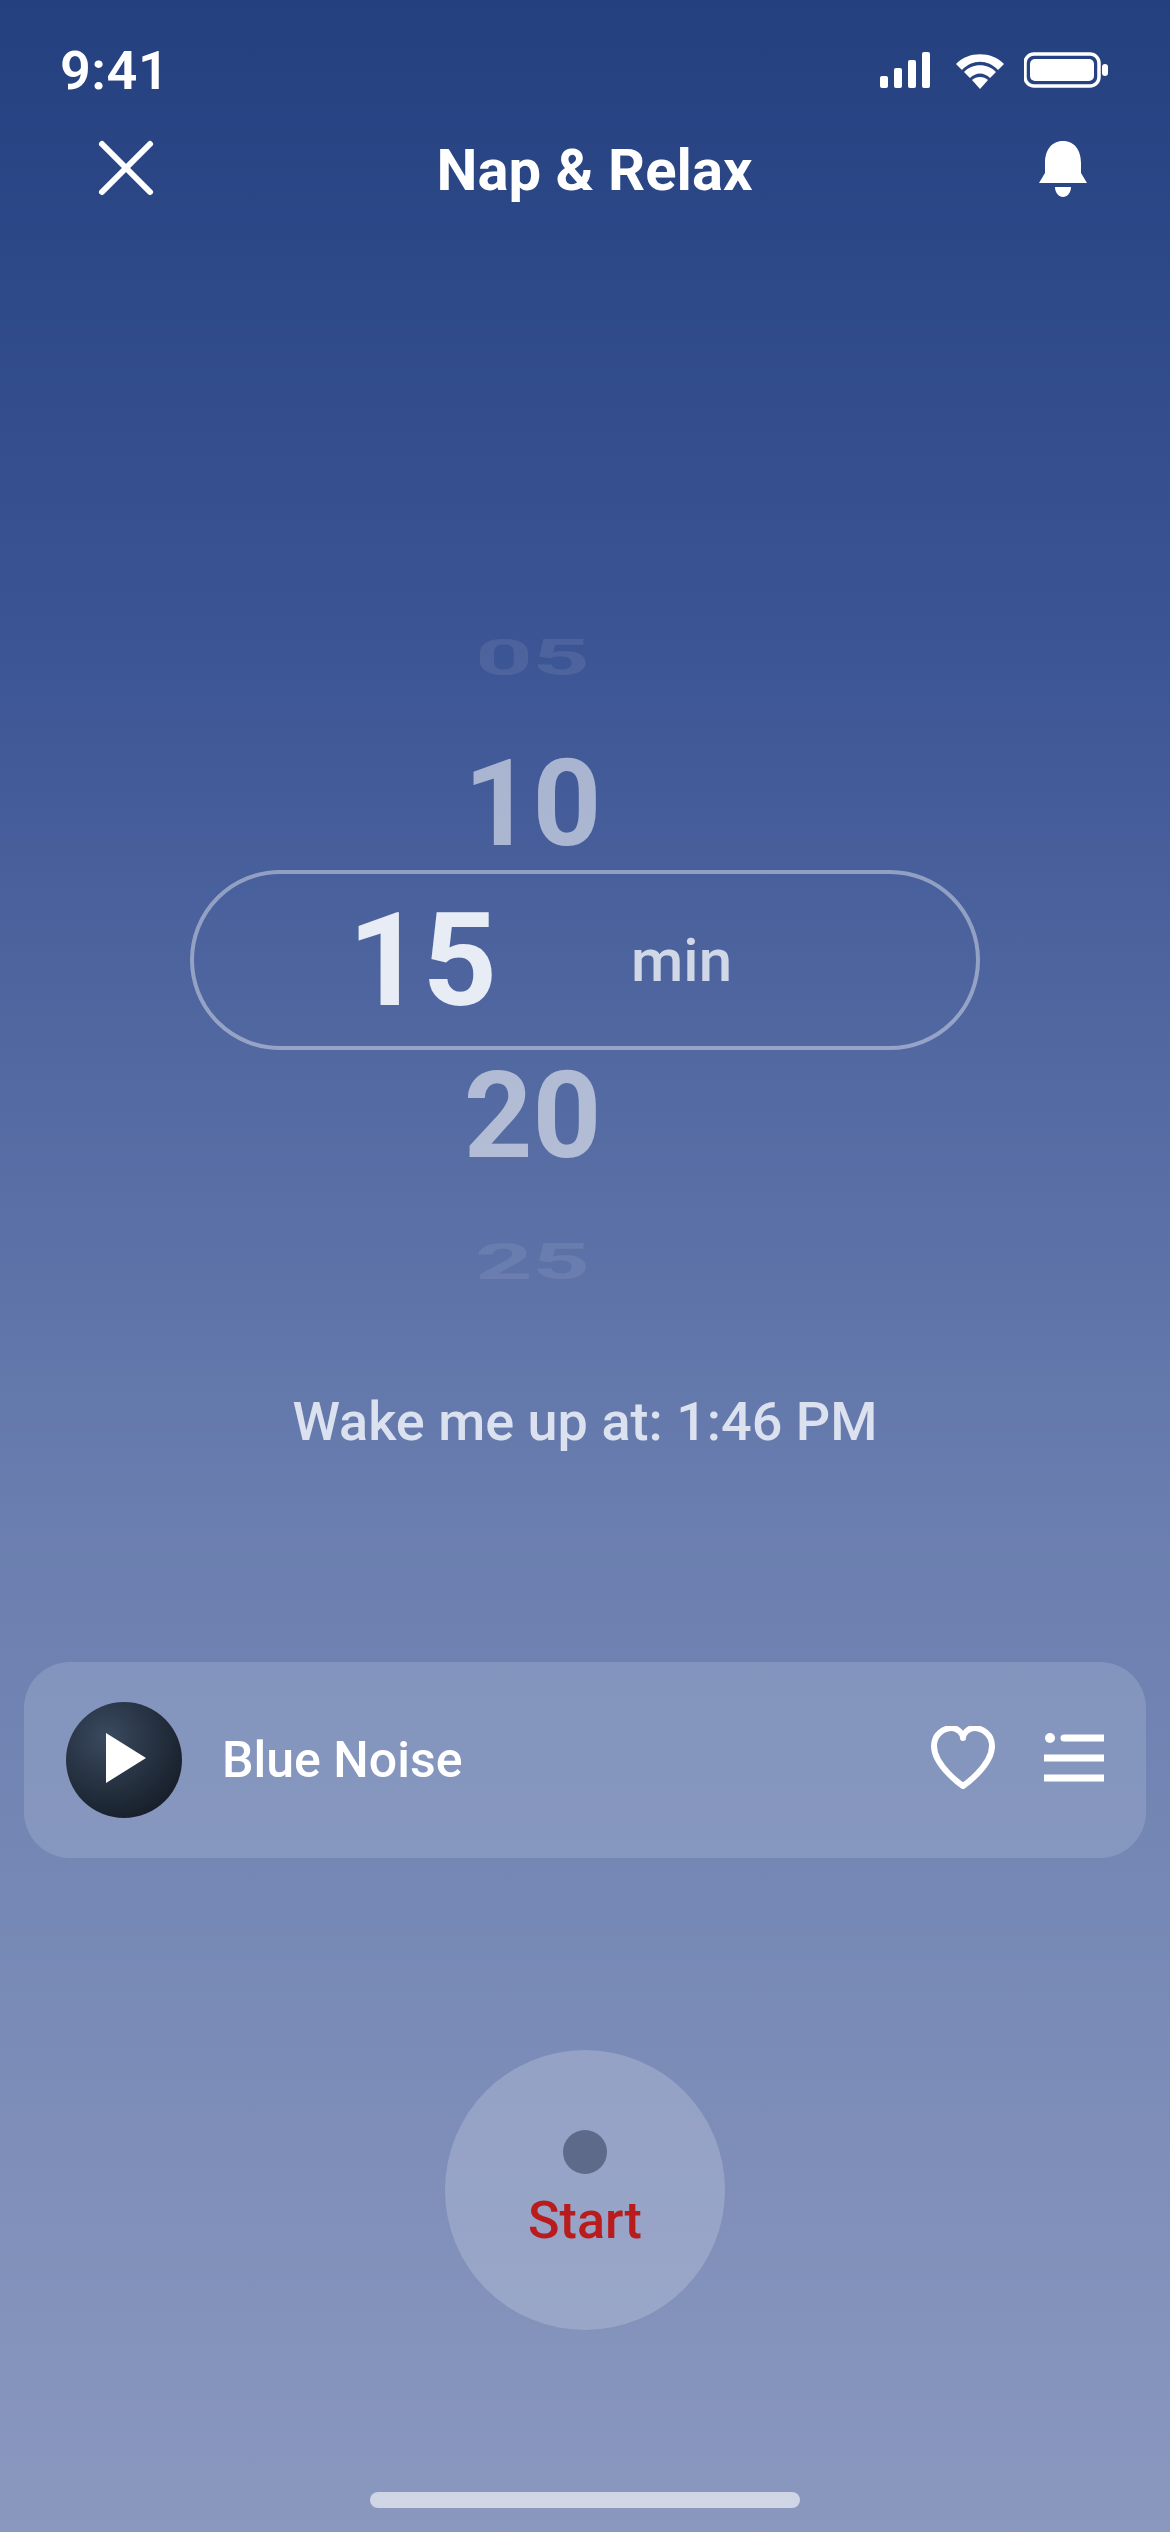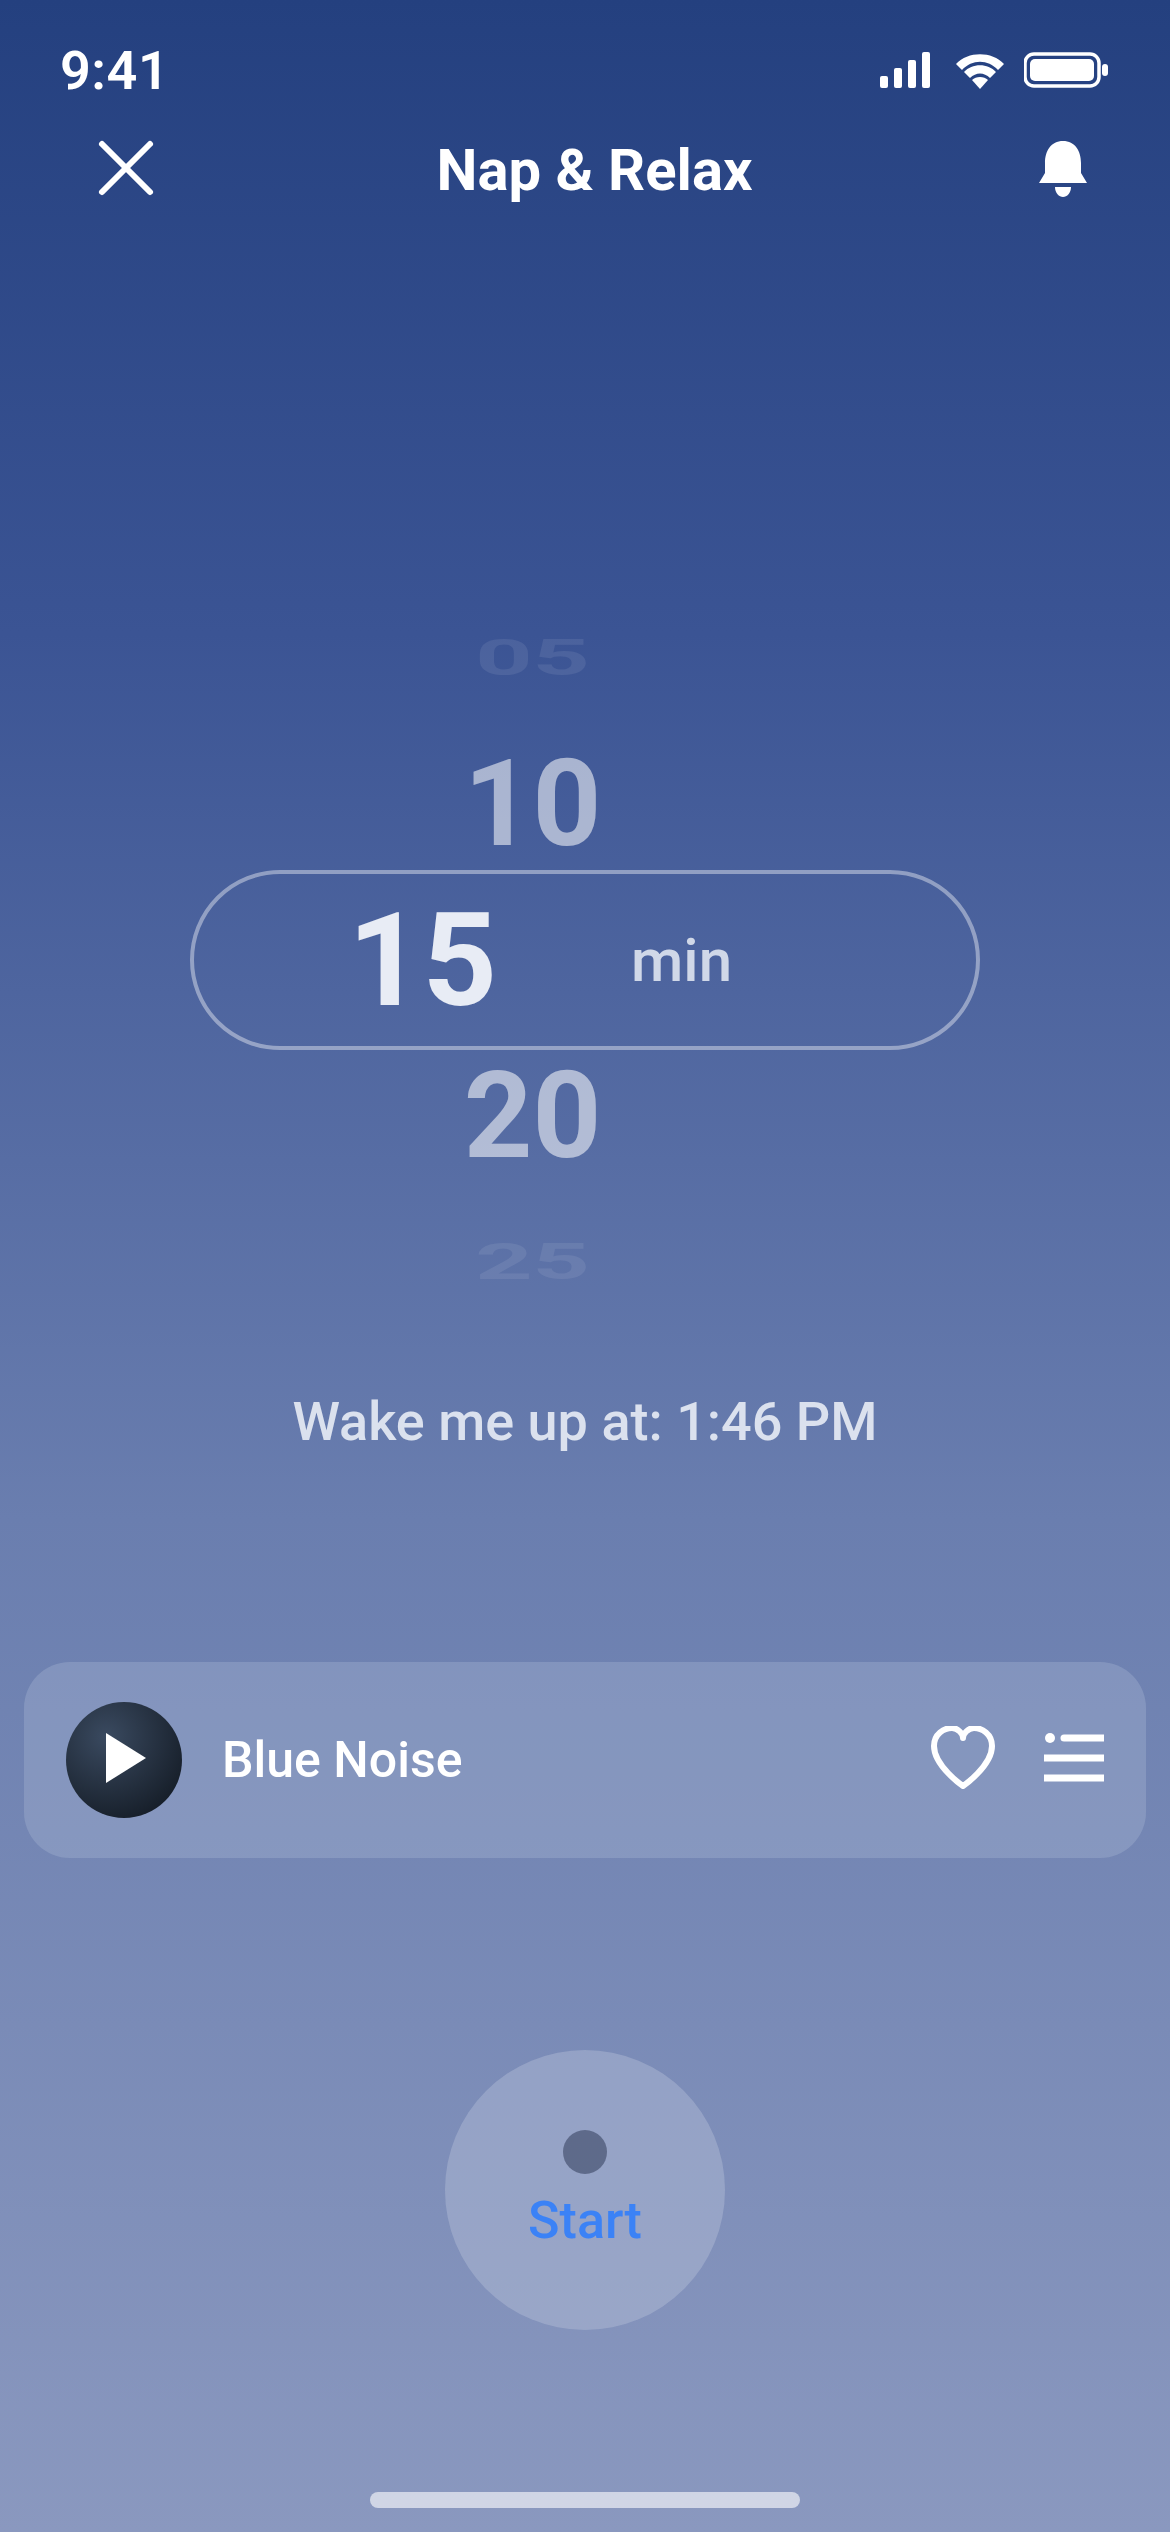--- a/index.html
+++ b/index.html
@@ -187,21 +187,21 @@
   .start-dot {
     width: 44px;
     height: 44px;
     border-radius: 50%;
     background: rgba(50,60,90,0.55);
     margin-bottom: 6px;
   }
   .start-label {
     font-size: 52px;
     font-weight: 500;
-    color: #3b82f6;
+    color: #b91c1c;
   }
 
   
   .home-indicator {
     position: absolute;
     bottom: 24px;
     left: 50%;
     transform: translateX(-50%);
     width: 430px;
     height: 16px;

